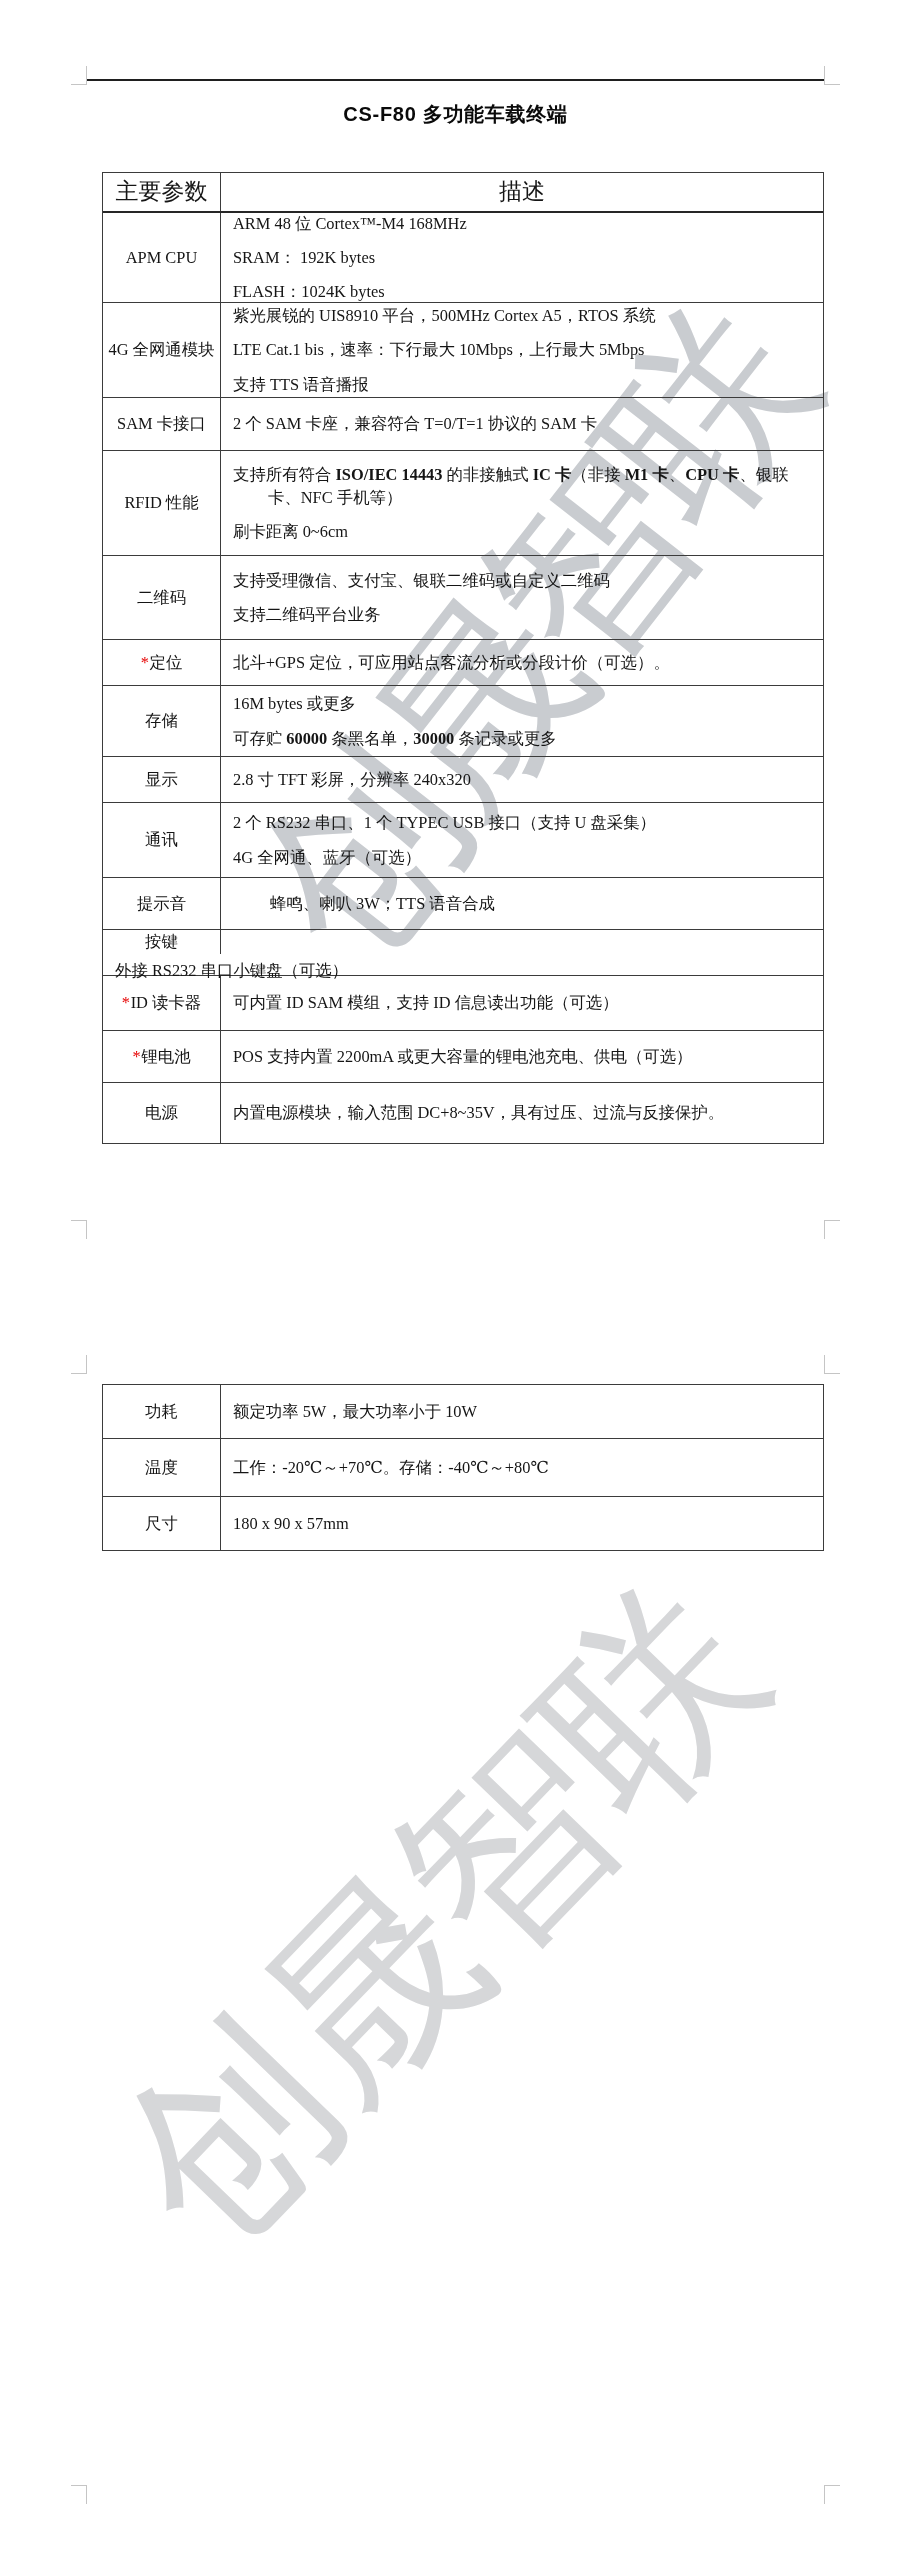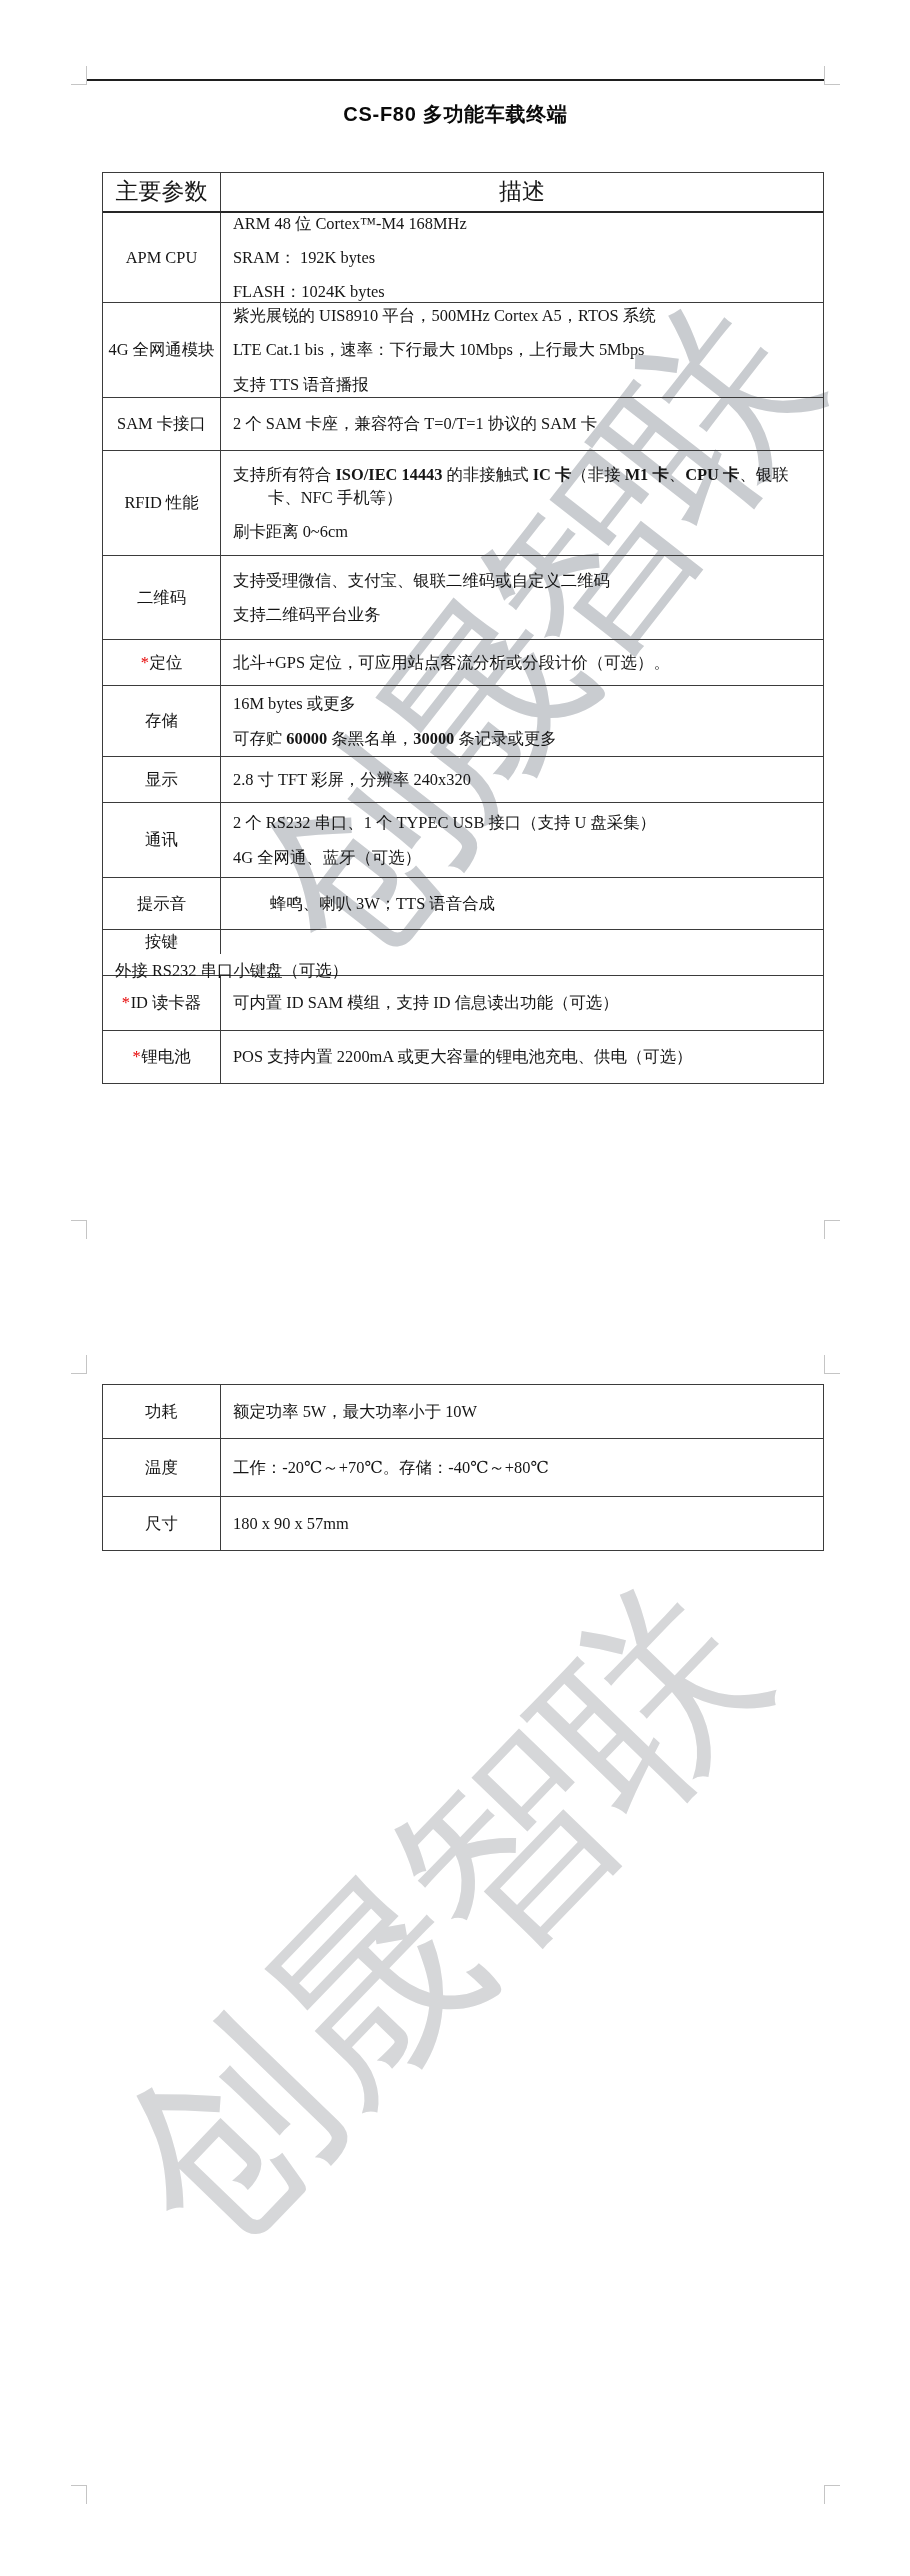--- a/index.html
+++ b/index.html
@@ -227,20 +227,28 @@
           </div>
         </div>
         <div class="t-row" style="height: 52px;">
           <div class="cell-label">
             <span><span class="star">*</span>锂电池</span>
           </div>
           <div class="cell-desc">
             <div class="line"><span>POS 支持内置 2200mA 或更大容量的锂电池充电、供电（可选）</span></div>
           </div>
         </div>
+        <div class="t-row" style="height: 60px;">
+          <div class="cell-label">
+            <span>电源</span>
+          </div>
+          <div class="cell-desc">
+            <div class="line"><span>内置电源模块，输入范围 DC+8~35V，具有过压、过流与反接保护。</span></div>
+          </div>
+        </div>
       </div>
     <div class="spec-table" id="table2" style="left: 102px; top: 1384px;">
         <div class="t-row" style="height: 54px;">
           <div class="cell-label">
             <span>功耗</span>
           </div>
           <div class="cell-desc">
             <div class="line"><span>额定功率 5W，最大功率小于 10W</span></div>
           </div>
         </div>

